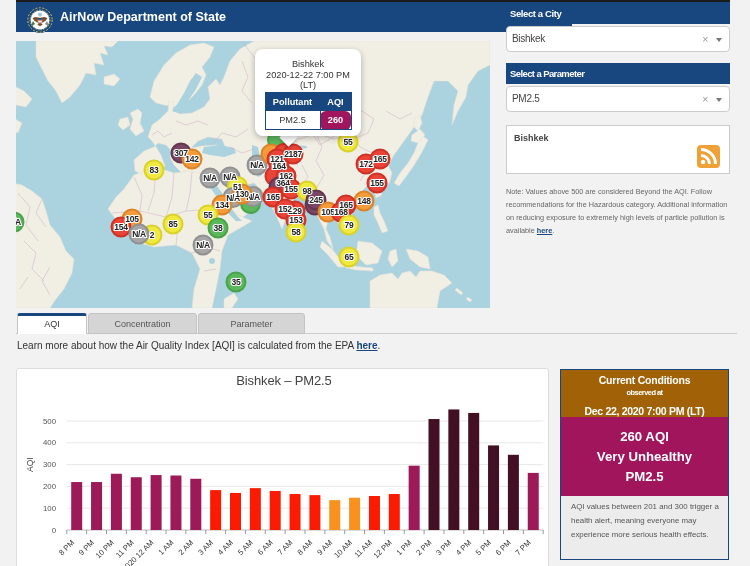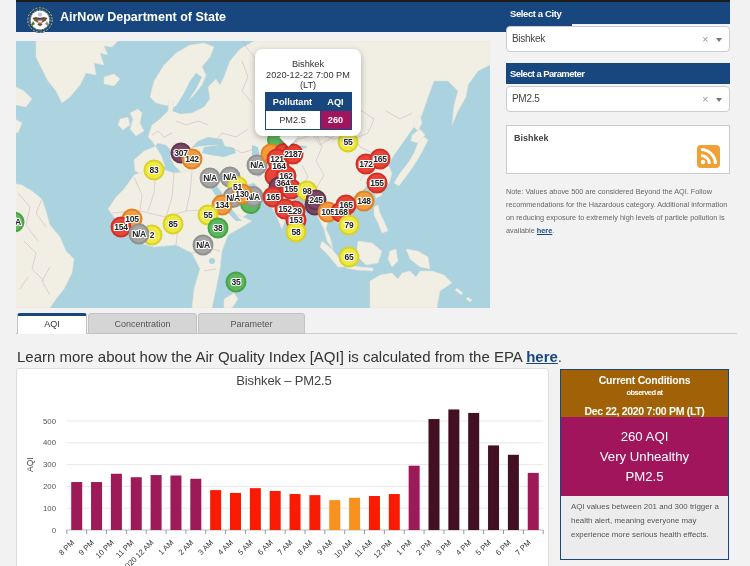--- a/index.html
+++ b/index.html
@@ -23,43 +23,43 @@
 .rss{position:absolute;right:9px;bottom:5px;width:23px;height:23px;background:#f0a136;border-radius:4px;overflow:hidden;}
 .note{position:absolute;left:506px;top:186px;width:226px;font-size:7.3px;color:#666;line-height:12.9px;}
 .note a{color:#17477e;font-weight:bold;}
 
 .tabline{position:absolute;left:16px;top:333px;width:721px;height:1px;background:#ccc;}
 .tab{position:absolute;top:313px;height:21px;font-size:9px;text-align:center;border:1px solid #c3c3c3;background:#d5d5d5;color:#555;line-height:20px;border-radius:3px 3px 0 0;}
 .tab.on{background:#fff;border-top:3px solid #17477e;border-bottom:none;color:#333;line-height:17px;height:21px;}
 .tab1{left:17px;width:70px;}
 .tab2{left:88px;width:109px;}
 .tab3{left:198px;width:107px;}
-.learn{position:absolute;left:17px;top:340px;font-size:15px;color:#333;margin-top:8px;}
+.learn{position:absolute;left:17px;top:340px;font-size:10px;color:#333;}
 .learn a{color:#17477e;font-weight:bold;}
 
 .chart{position:absolute;left:16px;top:368px;width:533px;height:210px;background:#fff;border:1px solid #ddd;border-radius:3px;}
 
 .cc{position:absolute;left:560px;top:369px;width:169px;height:191px;border:1px solid #17477e;background:#ececec;}
 .cc .h{background:#a16207;color:#fff;text-align:center;padding-top:4px;height:47px;}
 .cc .h .l1{font-size:10.5px;font-weight:bold;letter-spacing:-0.23px;}
 .cc .h .l2{font-size:7.5px;font-weight:bold;letter-spacing:-0.55px;margin-top:2px;}
 .cc .h .l3{font-size:10.5px;font-weight:bold;letter-spacing:-0.3px;margin-top:8px;}
 .cc .m{background:#a0155b;color:#fff;text-align:center;height:79px;padding-top:10px;}
-.cc .m div{font-size:13.2px;font-weight:normal;line-height:20px;}
+.cc .m div{font-size:13.2px;font-weight:bold;line-height:20px;}
 .cc .g{text-align:center;}
 .cc .g .hm{font-size:8px;font-weight:bold;color:#222;padding-top:6px;}
 .cc .g p{font-size:7.9px;color:#555;text-align:left;padding:4px 6px 0 10px;line-height:13.9px;}
 
 .tip{position:absolute;left:239px;top:8px;width:106px;height:87px;background:#fff;border-radius:8px;box-shadow:0 2px 6px rgba(0,0,0,.28);font-size:9.2px;color:#333;text-align:center;z-index:30;}
 .tip .tl{padding-top:10px;line-height:10.7px;}
 .tiptail{position:absolute;left:266px;top:90px;width:13px;height:13px;background:#fff;transform:rotate(45deg);z-index:29;box-shadow:2px 2px 3px rgba(0,0,0,.18);}
 .tip table{border-collapse:collapse;margin:1px auto 16px auto;}
 .tip th{background:#17477e;color:#fff;font-size:9.2px;padding:0;height:18px;border:1px solid #17477e;}
 .tip td{font-size:9.2px;padding:0;height:19px;border:1px solid #17477e;}
-.tip td.aqi{background:#a0155b;color:#fff;font-weight:bold;}
+.tip td.aqi{background:#a0155b;color:#fff;font-weight:bold;border-radius:6px;}
 </style>
 </head>
 <body>
 <div class="topbar"></div>
 <div class="hdr">
   <svg class="seal" width="26" height="26" viewBox="0 0 26 26">
     <circle cx="13" cy="13" r="13" fill="#17477e"></circle>
     <circle cx="13" cy="13" r="12.2" fill="none" stroke="#d8c05a" stroke-width="1" stroke-dasharray="2 1.5"></circle>
     <circle cx="13" cy="13" r="10.7" fill="#1c4a80"></circle>
     <circle cx="13" cy="13" r="10" fill="none" stroke="#d8c05a" stroke-width="0.8" stroke-dasharray="1.5 1.2"></circle>

